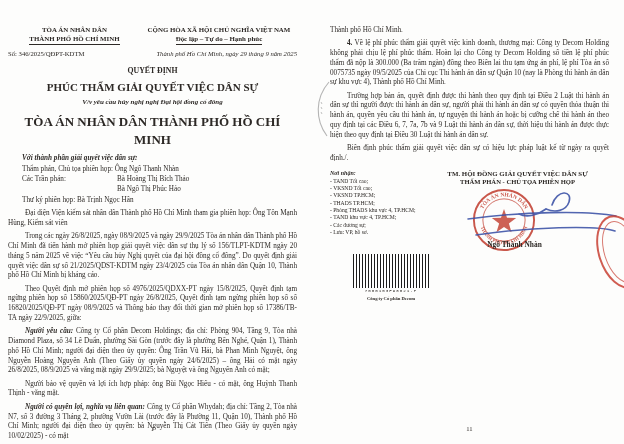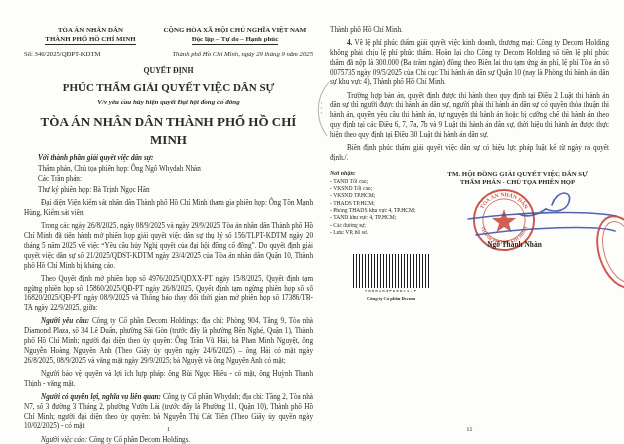--- a/index.html
+++ b/index.html
@@ -1,19 +1,19 @@
 <!DOCTYPE html>
 <html><head>
 <meta charset="utf-8">
 <style>
   html,body{margin:0;padding:0;background:#e8e8e8;}
   .screen{position:relative;width:624px;height:444px;background:#fdfdfc;overflow:hidden;
           font-family:"Liberation Serif","DejaVu Serif",serif;color:#2d2926;}
   .page{position:absolute;top:26px;height:408px;}
-  .page-left{left:24px;width:289px;}
+  .page-left{left:8px;width:289px;}
   .page-right{left:330px;width:279px;}
   
   .hdr{display:flex;justify-content:space-between;font-size:6.9px;line-height:1.25;}
   .hdr .col-l{width:46%;text-align:center;font-weight:bold;}
   .hdr .col-r{width:54%;text-align:center;font-weight:bold;}
   .u{display:inline-block;border-bottom:0.8px solid #2d2926;padding-bottom:1px;}
   .numrow{display:flex;justify-content:space-between;font-size:6.7px;margin-top:4px;}
   .dateline{font-style:italic;}
   
   .tblock{text-align:center;}
@@ -71,28 +71,32 @@
         <div><span class="u">Độc lập – Tự do – Hạnh phúc</span></div>
       </div>
     </div>
     <div class="numrow">
       <span>Số: 346/2025/QĐPT-KDTM</span>
       <span class="dateline">Thành phố Hồ Chí Minh, ngày 29 tháng 9 năm 2025</span>
     </div>
     <div class="tblock">
       <div class="t1">QUYẾT ĐỊNH</div>
       <div class="t2">PHÚC THẨM GIẢI QUYẾT VIỆC DÂN SỰ</div>
-      <div class="t3">V/v yêu cầu hủy hiện quyết Đại hội đồng cổ đông</div>
+      <div class="t3">V/v yêu cầu hủy nghị nghị Đại hội đồng cổ đông</div>
       <div class="t4">TÒA ÁN NHÂN DÂN THÀNH PHỐ HỒ CHÍ MINH</div>
     </div>
     <div class="panel">
       <div class="row bi">Với thành phần giải quyết việc dân sự:</div>
-      <div class="row">Thẩm phán, Chủ tọa phiên họp: Ông Ngô Whydah Nhàn</div>
+      <div class="row">Thẩm phán, Chủ tọa phiên họp: Ông Ngô Thanh Nhàn</div>
       <div class="row jrow">
         <span class="lbl">Các Trần phán:</span>
+        <span>
+          <span style="display:block">Bà Hoàng Thị Bích Thảo</span>
+          <span style="display:block">Bà Ngô Thị Phúc Hảo</span>
+        </span>
       </div>
       <div class="row">Thư ký phiên họp: Bà Trịnh Ngọc Hân</div>
     </div>
     <div class="p">Đại diện Viện kiểm sát nhân dân Thành phố Hồ Chí Minh tham gia phiên họp: Ông Tôn Mạnh Hùng, Kiểm sát viên</div>
     <div class="p">Trong các ngày 26/8/2025, ngày 08/9/2025 và ngày 29/9/2025 Tòa án nhân dân Thành phố Hồ Chí Minh đã tiến hành mở phiên họp giải quyết việc dân sự thụ lý số 156/TLPT-KDTM ngày 20 tháng 5 năm 2025 về việc “Yêu cầu hủy Nghị quyết của đại hội đồng cổ đông”. Do quyết định giải quyết việc dân sự số 21/2025/QDST-KDTM ngày 23/4/2025 của Tòa án nhân dân Quận 10, Thành phố Hồ Chí Minh bị kháng cáo.</div>
     <div class="p">Theo Quyết định mở phiên họp số 4976/2025/QDXX-PT ngày 15/8/2025, Quyết định tạm ngừng phiên họp số 15860/2025/QĐ-PT ngày 26/8/2025, Quyết định tạm ngừng phiên họp số số 16820/2025/QĐ-PT ngày 08/9/2025 và Thông báo thay đổi thời gian mở phiên họp số 17386/TB-TA ngày 22/9/2025, giữa:</div>
     <div class="p"><span class="bi">Người yêu cầu:</span><span> Công ty Cổ phần Decom Holdings; địa chỉ: Phòng 904, Tầng 9, Tòa nhà Diamond Plaza, số 34 Lê Duẩn, phường Sài Gòn (trước đây là phường Bến Nghé, Quận 1), Thành phố Hồ Chí Minh; người đại diện theo ủy quyền: Ông Trần Vũ Hải, bà Phan Minh Nguyệt, ông Nguyễn Hoàng Nguyên Anh (Theo Giấy ủy quyền ngày 24/6/2025) – ông Hải có mặt ngày 26/8/2025, 08/9/2025 và vắng mặt ngày 29/9/2025; bà Nguyệt và ông Nguyên Anh có mặt;</span></div>
     <div class="p">Người bảo vệ quyền và lợi ích hợp pháp: ông Bùi Ngọc Hiếu - có mặt, ông Huỳnh Thanh Thịnh - vắng mặt.</div>
     <div class="p"><span class="bi">Người có quyền lợi, nghĩa vụ liên quan:</span><span> Công ty Cổ phần Whydah; địa chỉ: Tầng 2, Tòa nhà N7, số 3 đường 3 Tháng 2, phường Vườn Lài (trước đây là Phường 11, Quận 10), Thành phố Hồ Chí Minh; người đại diện theo ủy quyền: bà Nguyễn Thị Cát Tiên (Theo Giấy ủy quyền ngày 10/02/2025) - có mặt</span></div>
     <div class="p"><span class="it">Người việc cáo:</span><span> Công ty Cổ phần Decom Holdings.</span></div>

